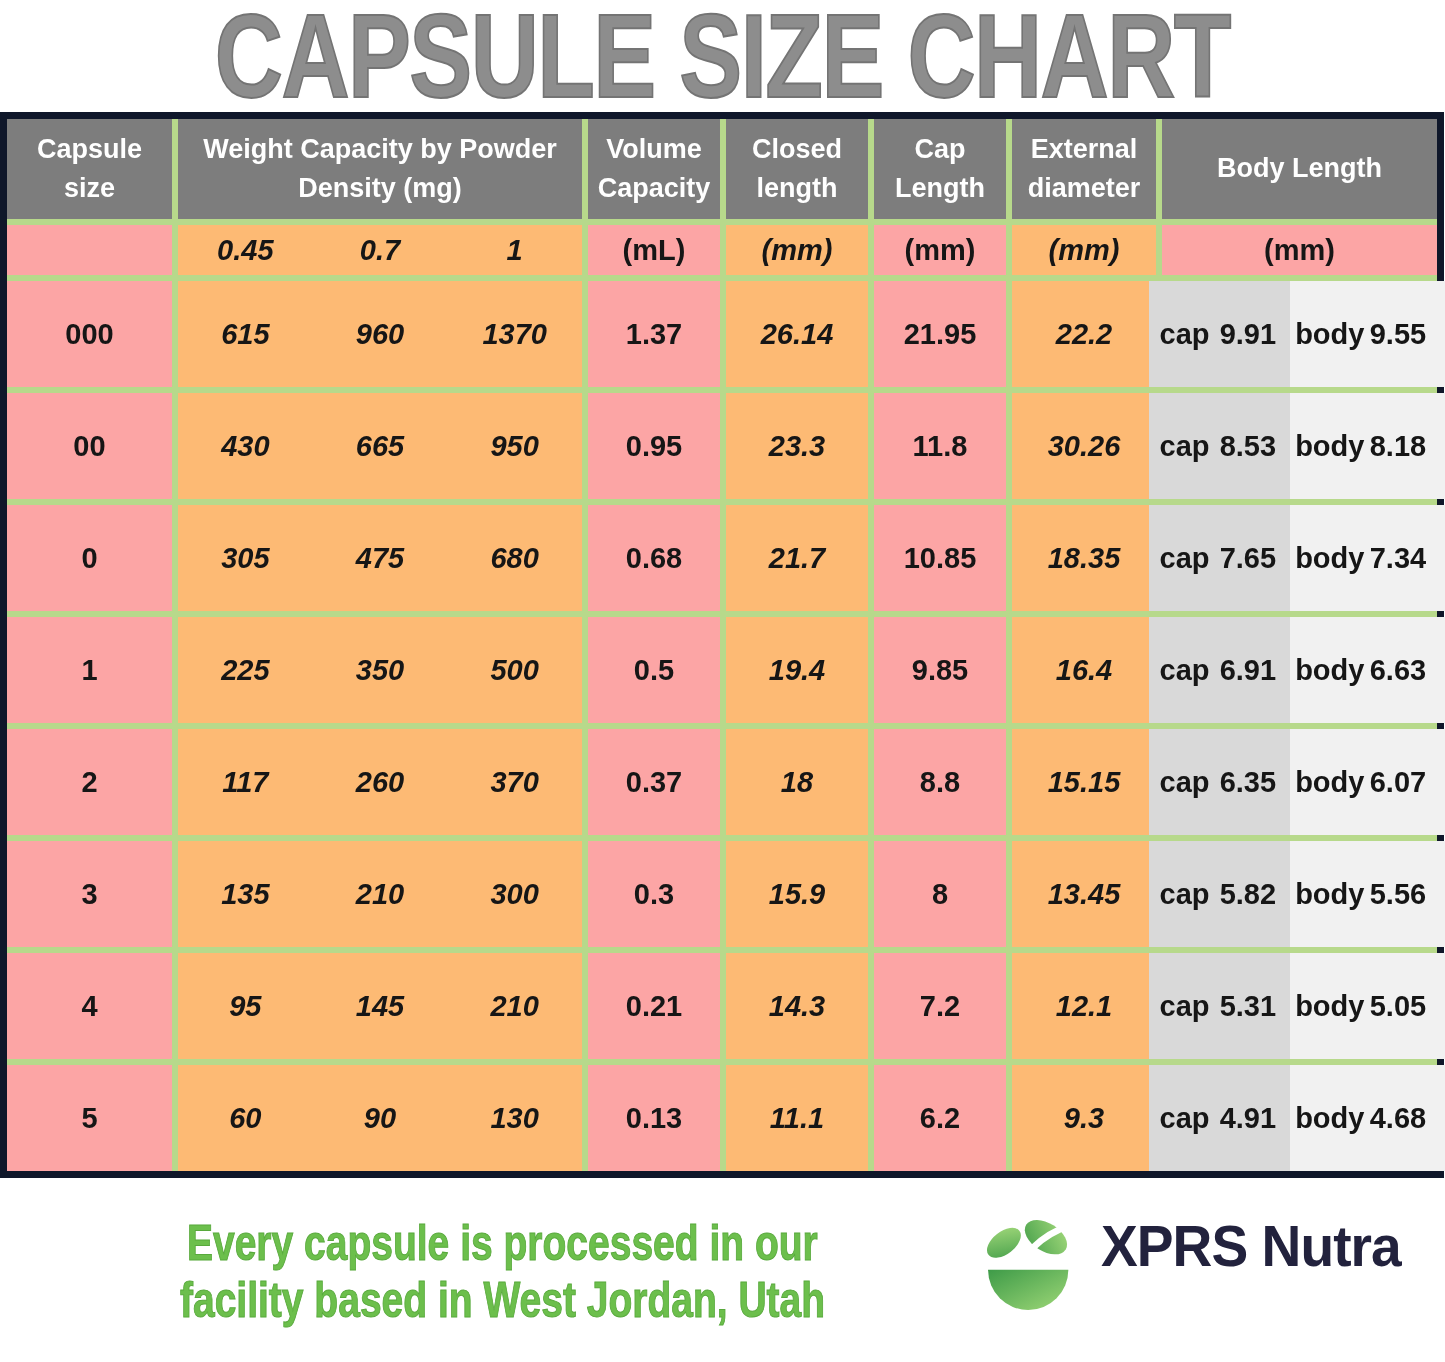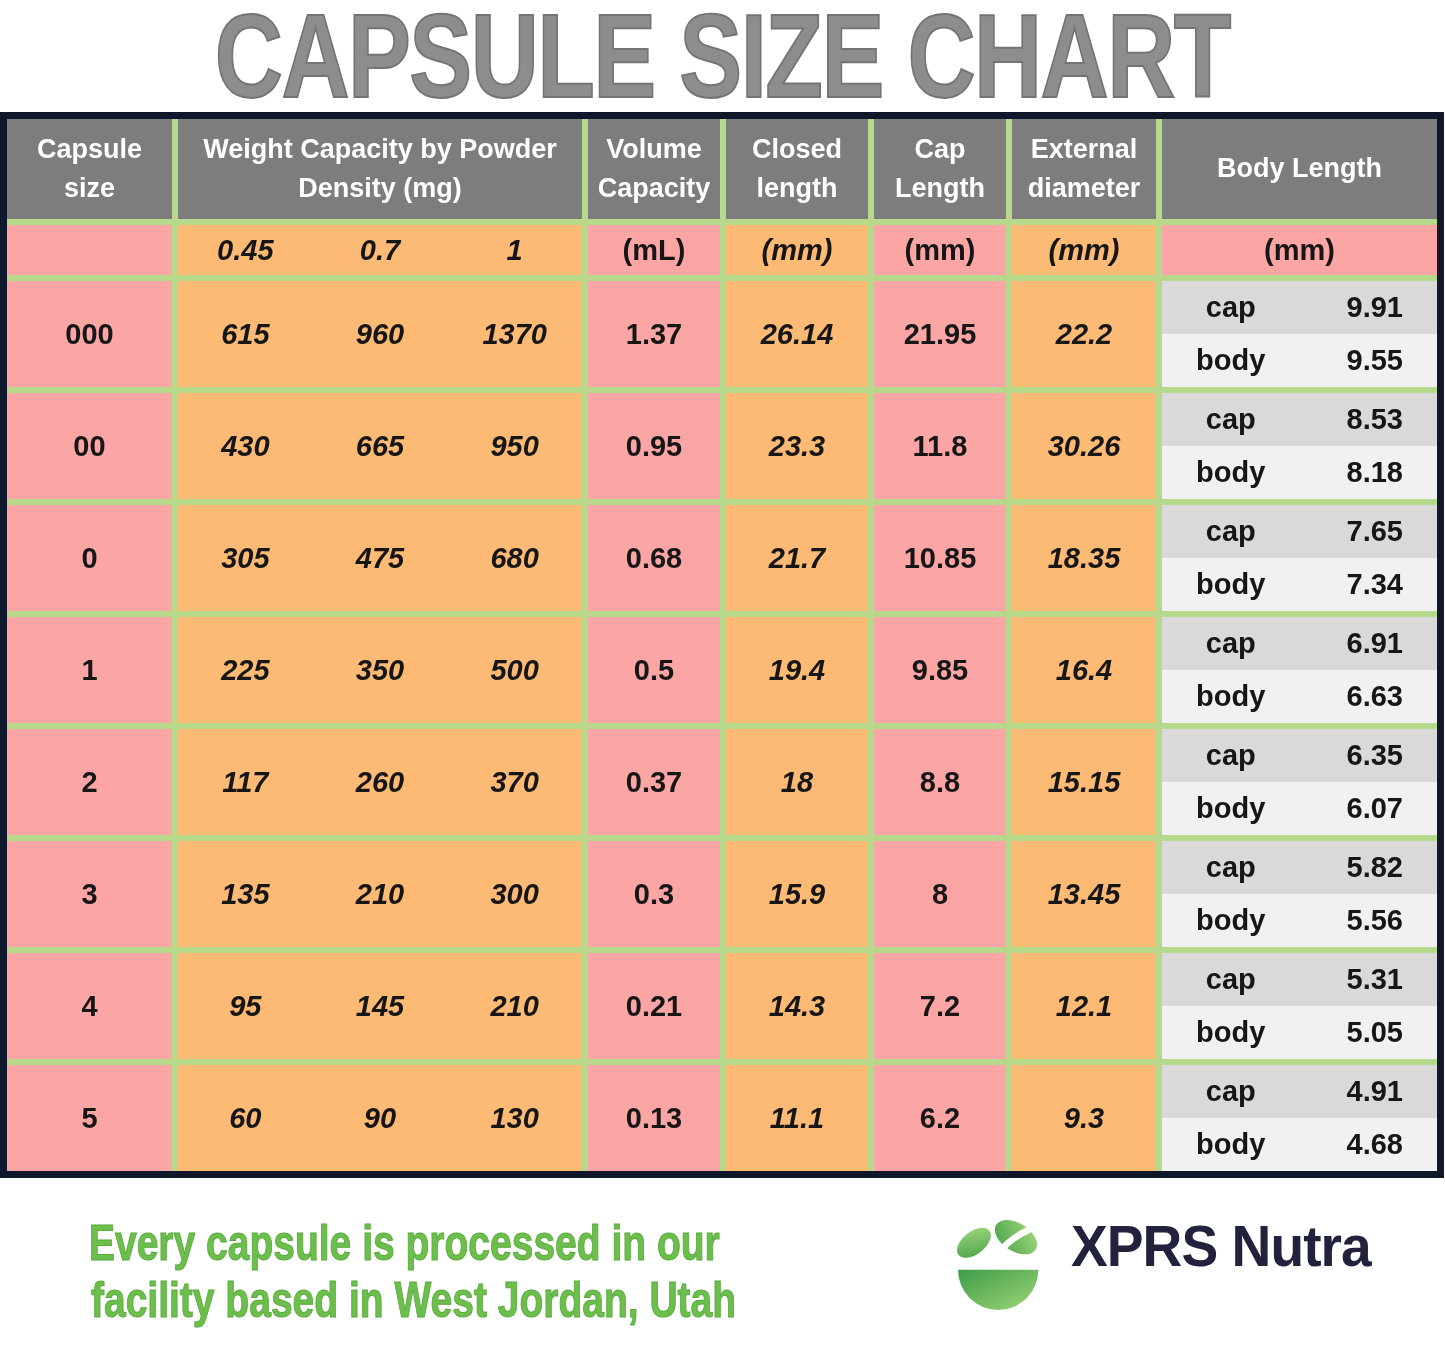--- a/index.html
+++ b/index.html
@@ -43,30 +43,30 @@
     padding:0 8px;
   }
   .c-gray  { background:#fca5a5; }
   .c-white { background:#fdba74;font-style:italic; }
 
   
   .tri { display:grid; grid-template-columns:1fr 1fr 1fr; align-items:center; }
   .tri span { text-align:center; }
 
   
-  .ext { display:flex; flex-direction:column; padding:0; align-items:stretch; }
+  .ext { display:flex; flex-direction:row; padding:0; align-items:stretch; }
   .ext-half { flex:1; display:flex; align-items:center; }
   .ext-cap  { background:#d9d9d9; }
   .ext-body { background:#f1f1f1; }
   .ext-label { width:50%; text-align:center; }
   .ext-val   { width:50%; text-align:right; padding-right:34px; }
 
   
   .footer { height:166px; display:flex; align-items:center; margin-top:2px; }
-  .tagline { width:945px; text-align:left; padding-top:18px; }
+  .tagline { width:945px; text-align:center; padding-top:18px;margin-left:30px; }
   .tagline .line {
     display:inline-block;
     font-size:50px; line-height:1.14; font-weight:800;
     color:#6cbf4c;
     -webkit-text-stroke:1px #58a93c;
     transform:scaleX(0.78); transform-origin:center;
     white-space:nowrap;
   }
   .brand { display:flex; gap:14px; padding-top:14px; }
   .brand-name {

